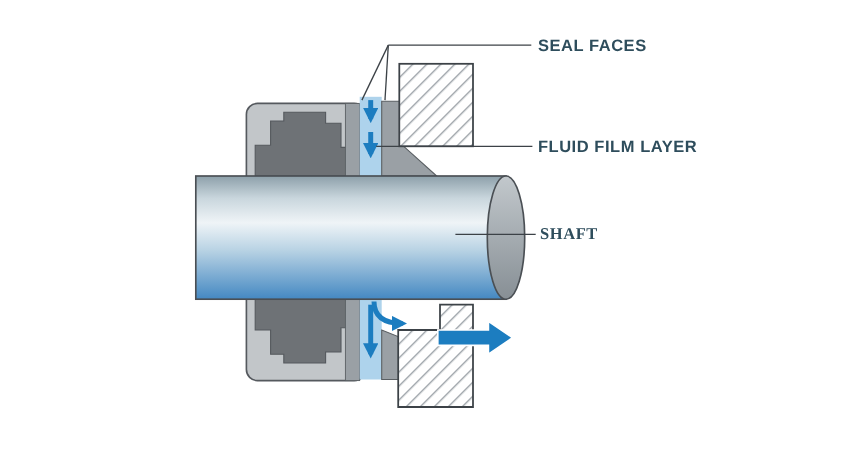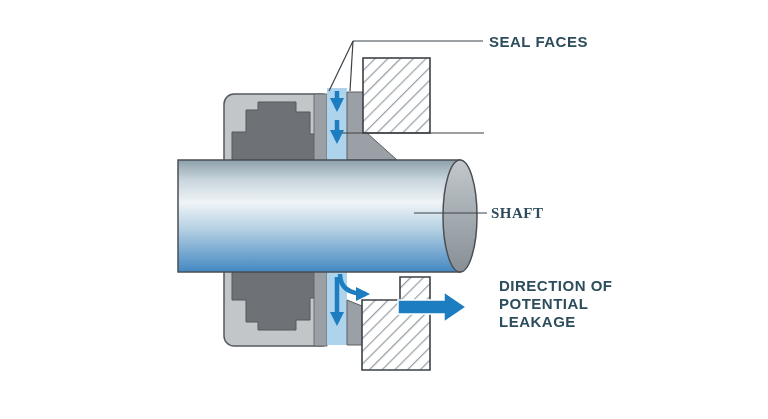--- a/index.html
+++ b/index.html
@@ -81,20 +81,16 @@
     <g fill="none" style="stroke:var(--line,#3c4247)" stroke-width="1.2">
       <path d="M483,41 L353,41"></path>
       <path d="M353,41 L329,91"></path>
       <path d="M353,41 L350,91"></path>
       <path d="M484,133 L342,133"></path>
       <path d="M487,213 L414,213"></path>
     </g>
   </svg>
 
   <div class="label label-seal-faces">SEAL FACES</div>
+  <div class="label label-fluid-film">FLUID FILM LAYER</div>
   <div class="label label-shaft">SHAFT</div>
-  <div class="label label-leakage">
-    <div>DIRECTION OF</div>
-    <div>POTENTIAL</div>
-    <div>LEAKAGE</div>
-  </div>
 
 </div>
 
 </body></html>

